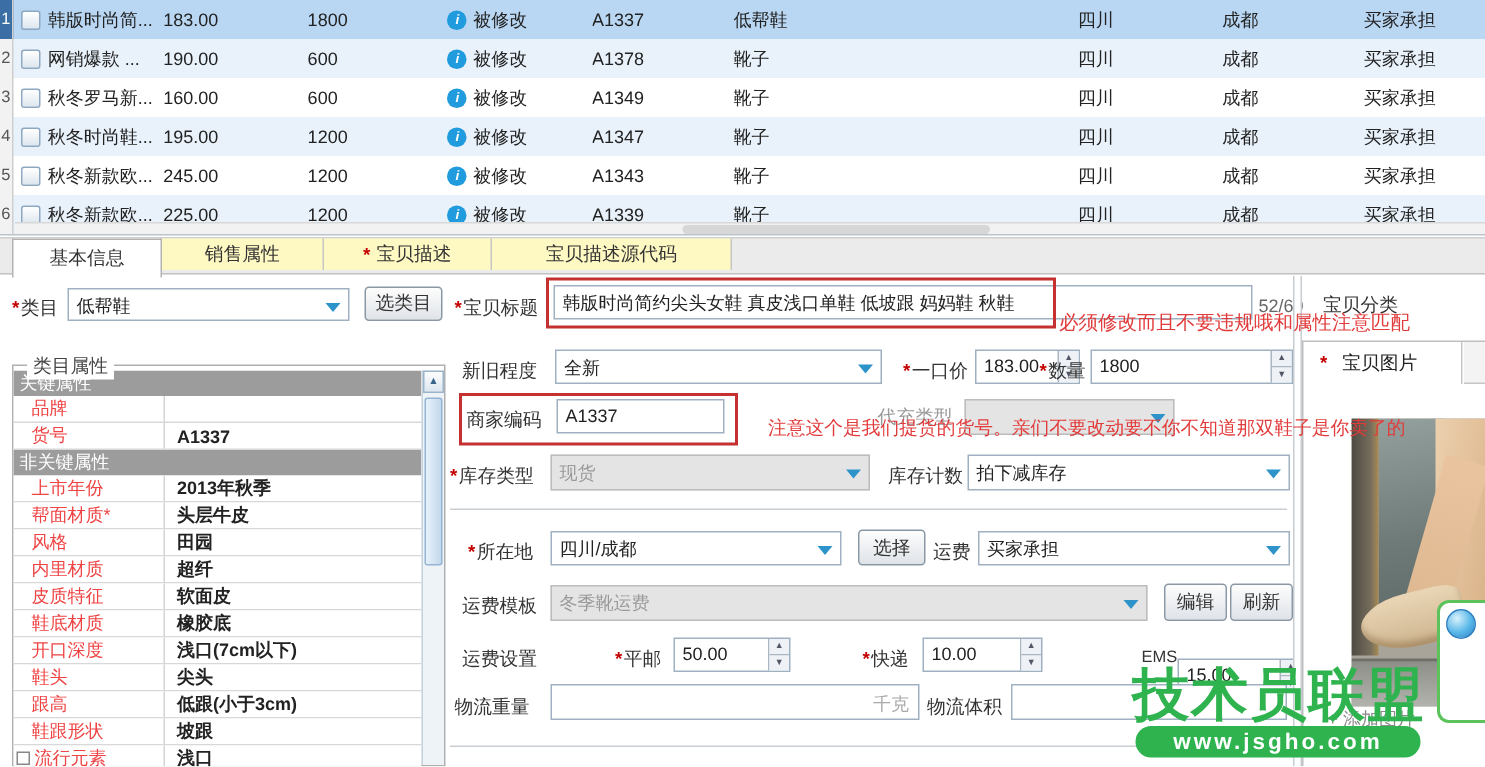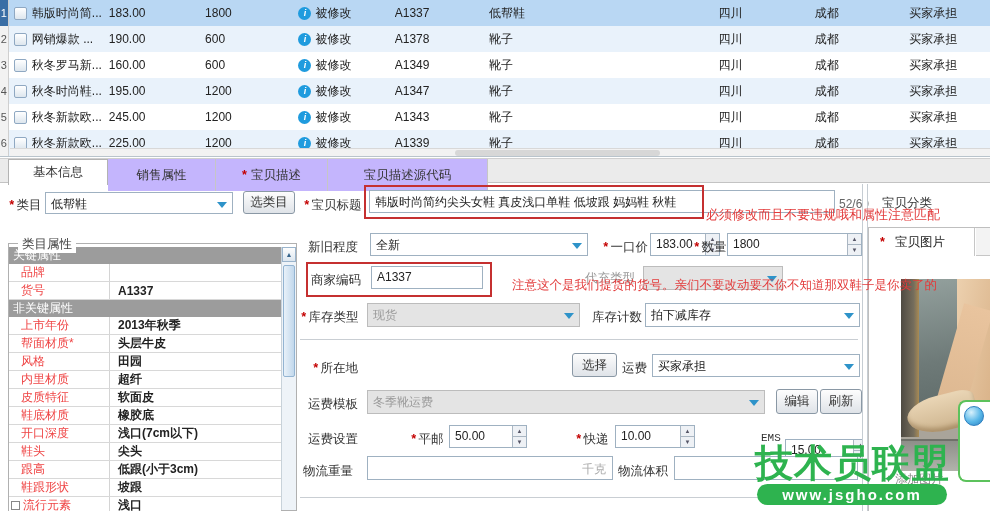--- a/index.html
+++ b/index.html
@@ -20,25 +20,25 @@
   .c.cb { width:24px; justify-content:center; }
   .c.name{ width:80px; } .c.price{ width:100px; } .c.qty{ width:97px; }
   .c.status{ width:100px; gap:4px; } .c.code{ width:98px; } .c.cat{ width:88px; }
   .c.emptycol{ width:112px; } .c.prov{ width:100px;margin-left:37px; } .c.city{ width:98px; } .c.freight{ width:84px; }
   .checkbox { width:13px; height:13px; border:1px solid #8fa8c2; border-radius:2px; background:linear-gradient(#fff,#dde6ee); display:inline-block; }
   .info-icon { width:13px; height:13px; min-width:13px; border-radius:50%; background:var(--info); color:#fff; font-size:9px; font-weight:bold; display:inline-flex; align-items:center; justify-content:center; font-style:italic; }
   .hscroll { position:absolute; left:10px; right:0; top:148px; height:9px; background:#f2f2f2; border-top:1px solid #d8d8d8; }
   .hscroll .thumb { position:absolute; left:445px; width:205px; top:1px; height:6px; background:#d7d7d7; border-radius:3px; }
   
   .tabstrip { position:absolute; left:0; top:158px; width:990px; height:25px; background:#ebebeb; border-top:1px solid #cfcfcf; border-bottom:1px solid #c3c3c3; }
-  .tab { position:absolute; top:0; height:32px; display:flex; align-items:center; justify-content:center; gap:4px; font-size:12.5px; color:#333; border-right:1px solid #c6c6c6; background:#c4b5fd; cursor:default; }
+  .tab { position:absolute; top:0; height:21px; display:flex; align-items:center; justify-content:center; gap:4px; font-size:12.5px; color:#333; border-right:1px solid #c6c6c6; background:#fef9c3; cursor:default; }
   .tab.active { background:#fff; border:1px solid #b3b3b3; border-bottom:none; height:26px; z-index:2; }
   .req { color:#c40000; font-weight:bold; }
   
-  .lab { position:absolute; font-size:12.5px; color:#333; white-space:nowrap;font-family:Liberation Mono, monospace; }
+  .lab { position:absolute; font-size:12.5px; color:#333; white-space:nowrap; }
   .lab .req { margin-right:1px; }
   .dd { position:absolute; background:#fff; border:1px solid #9fb1c1; padding:3px 18px 0 5px; font-size:12px; color:#222; white-space:nowrap; overflow:hidden; }
   .dd::after { content:""; position:absolute; right:5px; top:9px; border:5px solid transparent; border-top:6px solid var(--arrow); }
   .dd.disabled { background:#e4e4e4; color:#9a9a9a; border-color:#bcbcbc; }
   .inp { position:absolute; background:#fff; border:1px solid #9fb1c1; padding:3px 5px 0 5px; font-size:12px; color:#222; white-space:nowrap; overflow:hidden; }
   .unit { position:absolute; right:6px; top:4px; color:#aaa; }
   .spin { position:absolute; background:#fff; border:1px solid #9fb1c1; font-size:12px; }
   .spin .v { position:absolute; left:5px; top:3px; }
   .spin .ud { position:absolute; right:0; top:0; bottom:0; width:14px; border-left:1px solid #aab6c2; display:flex; flex-direction:column; }
   .spin .ud span { flex:1; background:#eef1f5; font-size:6px; color:#556; display:flex; align-items:center; justify-content:center; }
@@ -262,20 +262,21 @@
   <div class="note" style="left:512px;top:277px;font-size:12.5px;">注意这个是我们提货的货号。亲们不要改动要不你不知道那双鞋子是你卖了的</div>
 
   <div class="lab" style="left:300px;top:309px;"><span class="req">*</span><span>库存类型</span></div>
   <div class="dd disabled" style="left:367px;top:303px;width:213px;height:24px;"><span>现货</span></div>
   <div class="lab" style="left:592px;top:309px;">库存计数</div>
   <div class="dd" style="left:645px;top:303px;width:215px;height:24px;"><span>拍下减库存</span></div>
 
   <div class="divider" style="left:300px;top:339px;width:558px;"></div>
 
   <div class="lab" style="left:312px;top:360px;"><span class="req">*</span><span>所在地</span></div>
+  <div class="dd" style="left:367px;top:354px;width:194px;height:23px;"><span>四川/成都</span></div>
   <div class="btn" style="left:572px;top:353px;width:45px;height:24px;">选择</div>
   <div class="lab" style="left:622px;top:360px;">运费</div>
   <div class="dd" style="left:652px;top:354px;width:208px;height:23px;"><span>买家承担</span></div>
 
   <div class="lab" style="left:308px;top:396px;">运费模板</div>
   <div class="dd disabled" style="left:367px;top:390px;width:398px;height:24px;"><span>冬季靴运费</span></div>
   <div class="btn" style="left:776px;top:389px;width:42px;height:25px;">编辑</div>
   <div class="btn" style="left:820px;top:389px;width:42px;height:25px;">刷新</div>
 
   <div class="lab" style="left:308px;top:431px;">运费设置</div>

